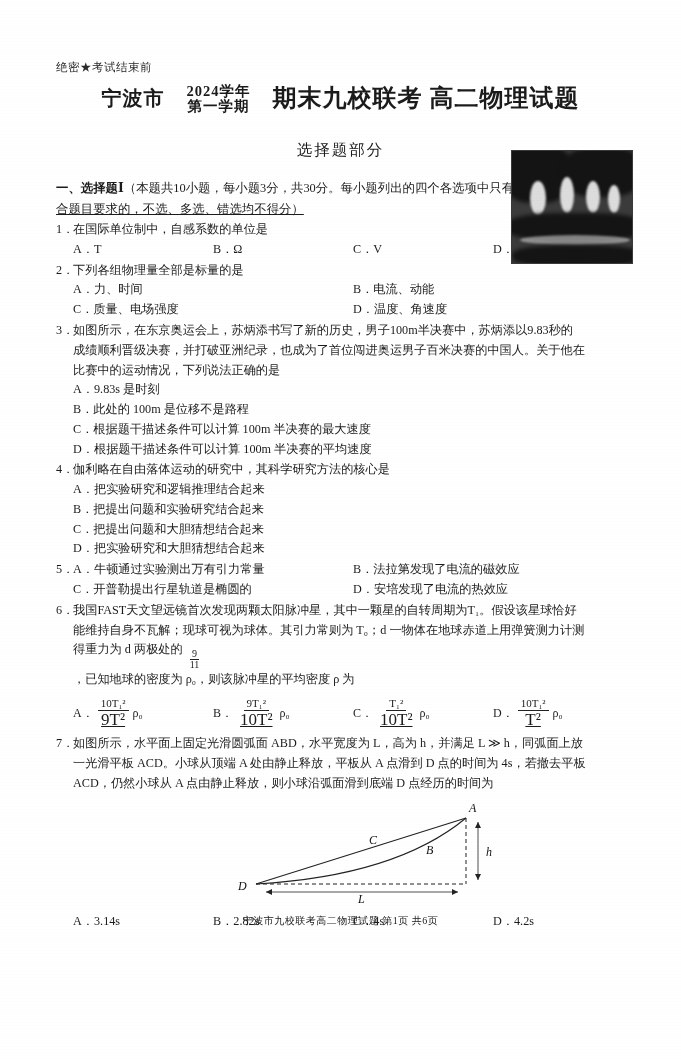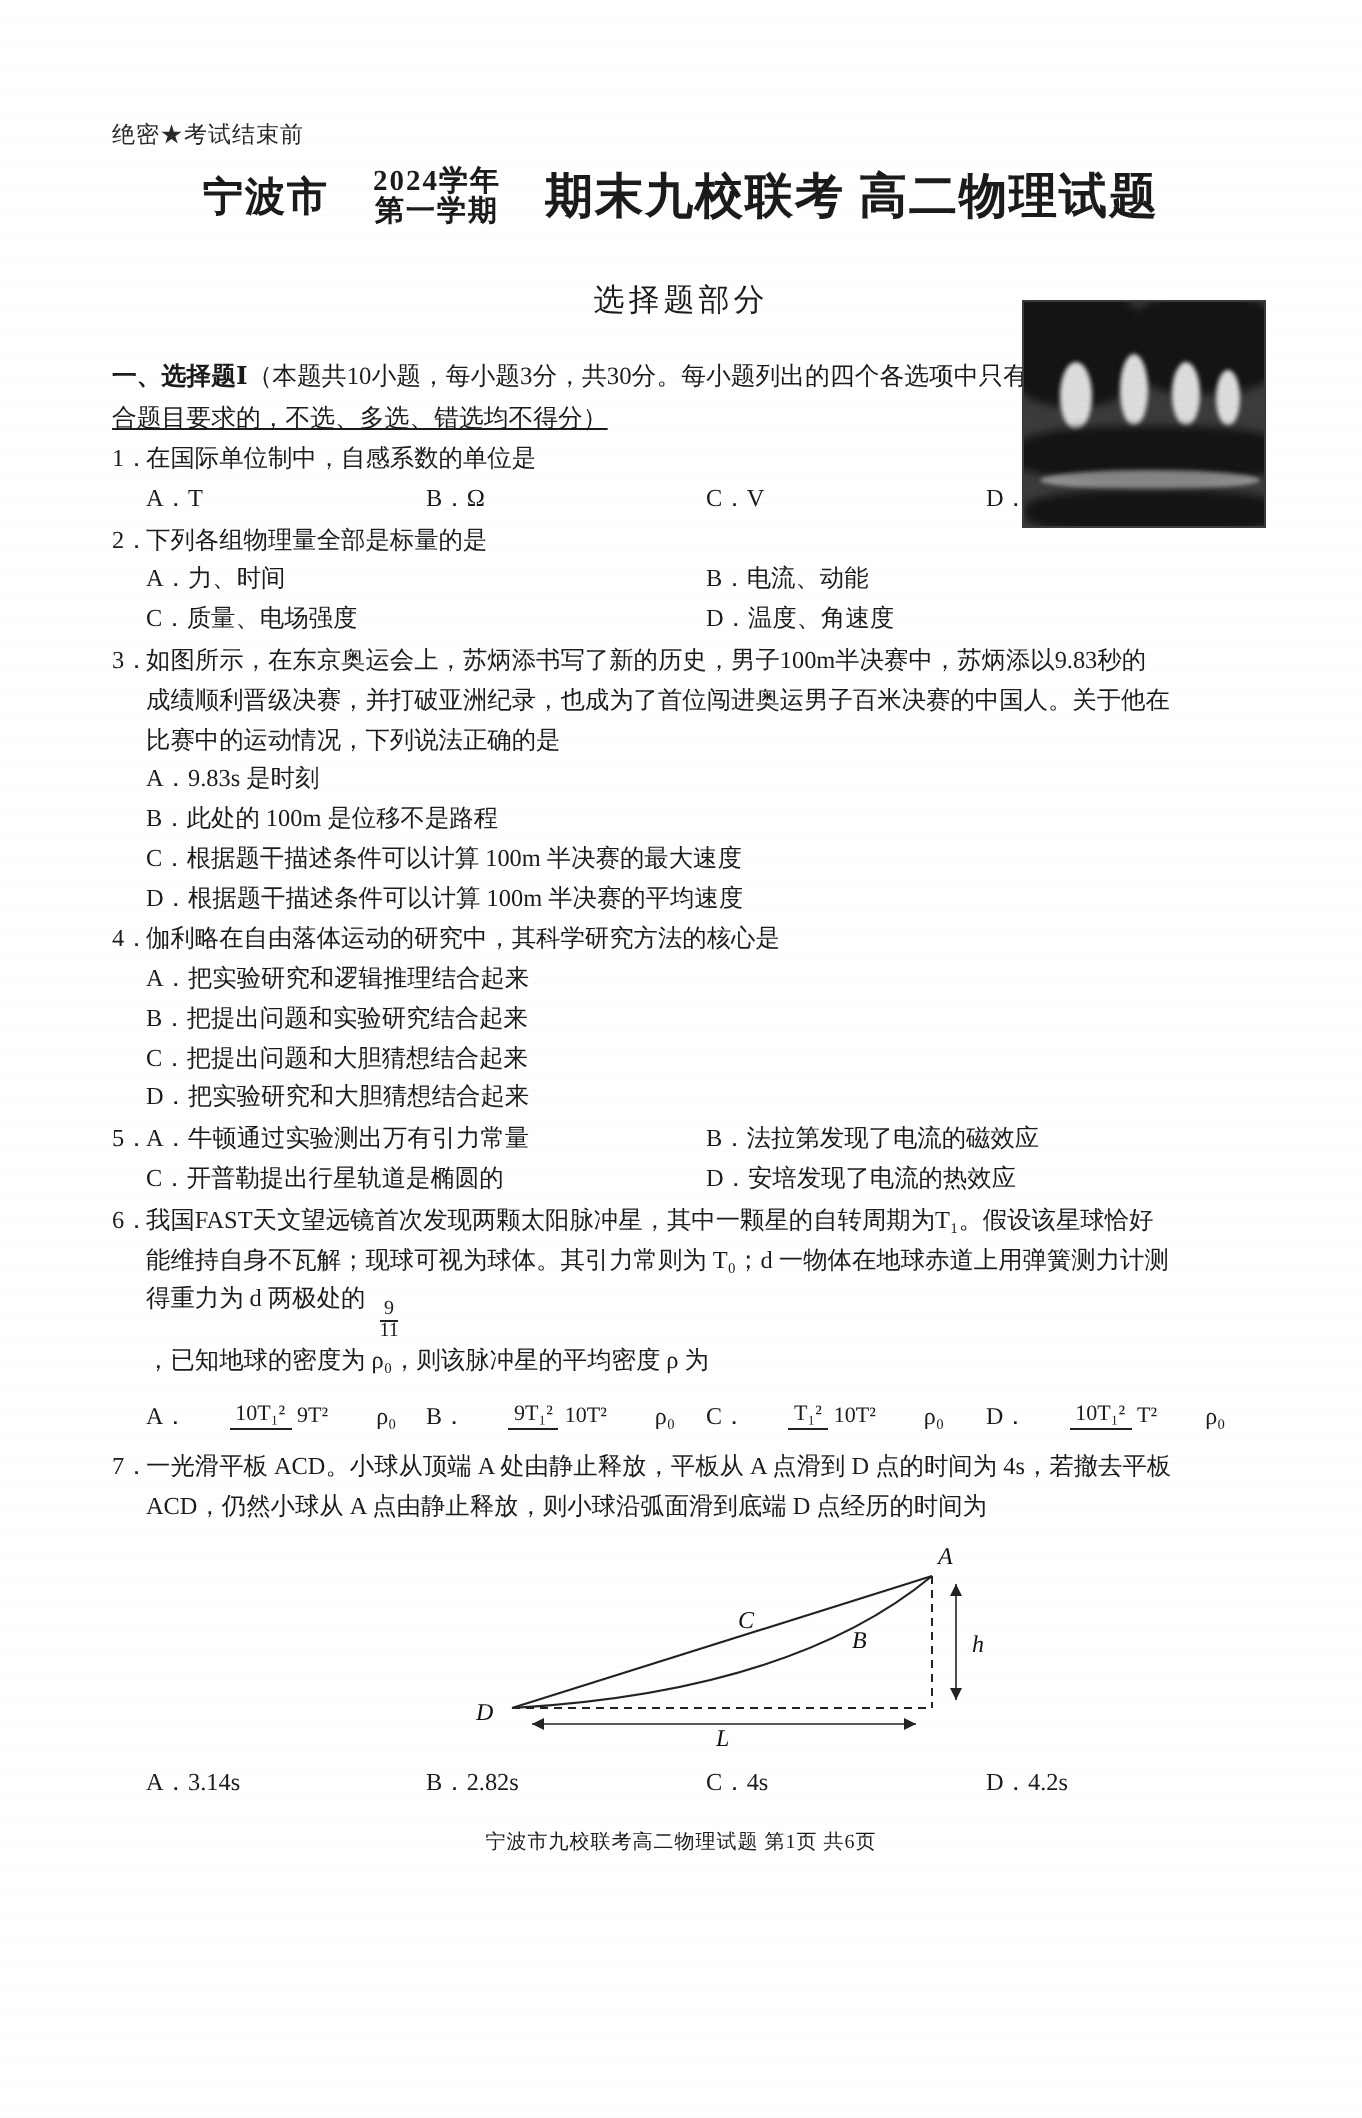--- a/index.html
+++ b/index.html
@@ -88,27 +88,27 @@
     overflow:hidden;
   }
   .fig-photo .blob{position:absolute;background:#dcdcdc;border-radius:50%;filter:blur(1px);}
   .fig-photo .dark{position:absolute;background:#141414;border-radius:40%;filter:blur(2px);}
   .formula-row{
     display:flex;padding-left:17px;margin-top:8px;margin-bottom:6px;
     font-size:12px;
   }
   .formula-row > div{flex:1 1 0;display:flex;align-items:center;gap:3px;}
   .frac{
-    display:inline-flex;flex-direction:row;align-items:center;
+    display:inline-flex;flex-direction:column;align-items:center;
     vertical-align:middle;
     line-height:1.05;
-    margin:0 18px;
+    margin:0 1px;
   }
   .frac .num{border-bottom:1px solid #222;padding:0 3px;font-size:11px;}
-  .frac .den{padding:0 3px;font-size:11px;}
+  .frac .den{padding:0 3px;font-size:17px;text-decoration:underline;}
   .inline-frac-small{
     display:inline-flex;flex-direction:column;align-items:center;
     vertical-align:-4px;line-height:1;margin:0 2px;
   }
   .inline-frac-small .num{border-bottom:1px solid #222;padding:0 2px;font-size:10px;}
   .inline-frac-small .den{padding:0 2px;font-size:10px;}
   .diagram{
     position:relative;
     height:108px;
     margin-top:4px;
@@ -250,20 +250,21 @@
         <span class="frac">
           <span class="num">10T₁²</span>
           <span class="den">T²</span>
         </span>
         <span>ρ₀</span>
       </div>
     </div>
 
     <div class="qnum">
       <span class="n">7．</span>
+      <span>如图所示，水平面上固定光滑圆弧面 ABD，水平宽度为 L，高为 h，并满足 L ≫ h，同弧面上放</span>
     </div>
     <div class="optline">一光滑平板 ACD。小球从顶端 A 处由静止释放，平板从 A 点滑到 D 点的时间为 4s，若撤去平板</div>
     <div class="optline">ACD，仍然小球从 A 点由静止释放，则小球沿弧面滑到底端 D 点经历的时间为</div>
 
     <div class="diagram">
       <svg width="560" height="106" viewBox="0 0 560 106" style="position:absolute;left:10px;top:0;">
 
         <path d="M 190 86 Q 330 78 400 20" fill="none" stroke="#222" stroke-width="1.1"></path>
 
         <path d="M 190 86 L 400 20" fill="none" stroke="#222" stroke-width="1.1"></path>

